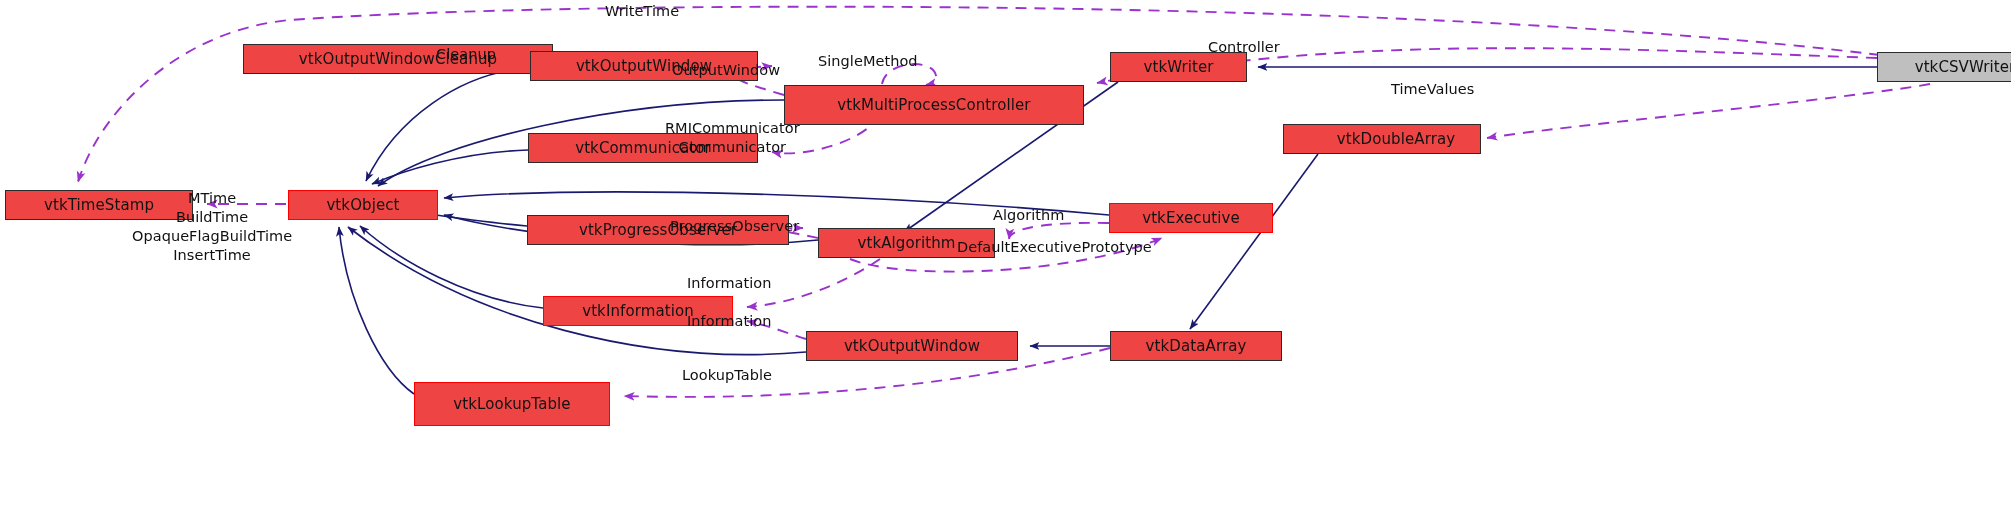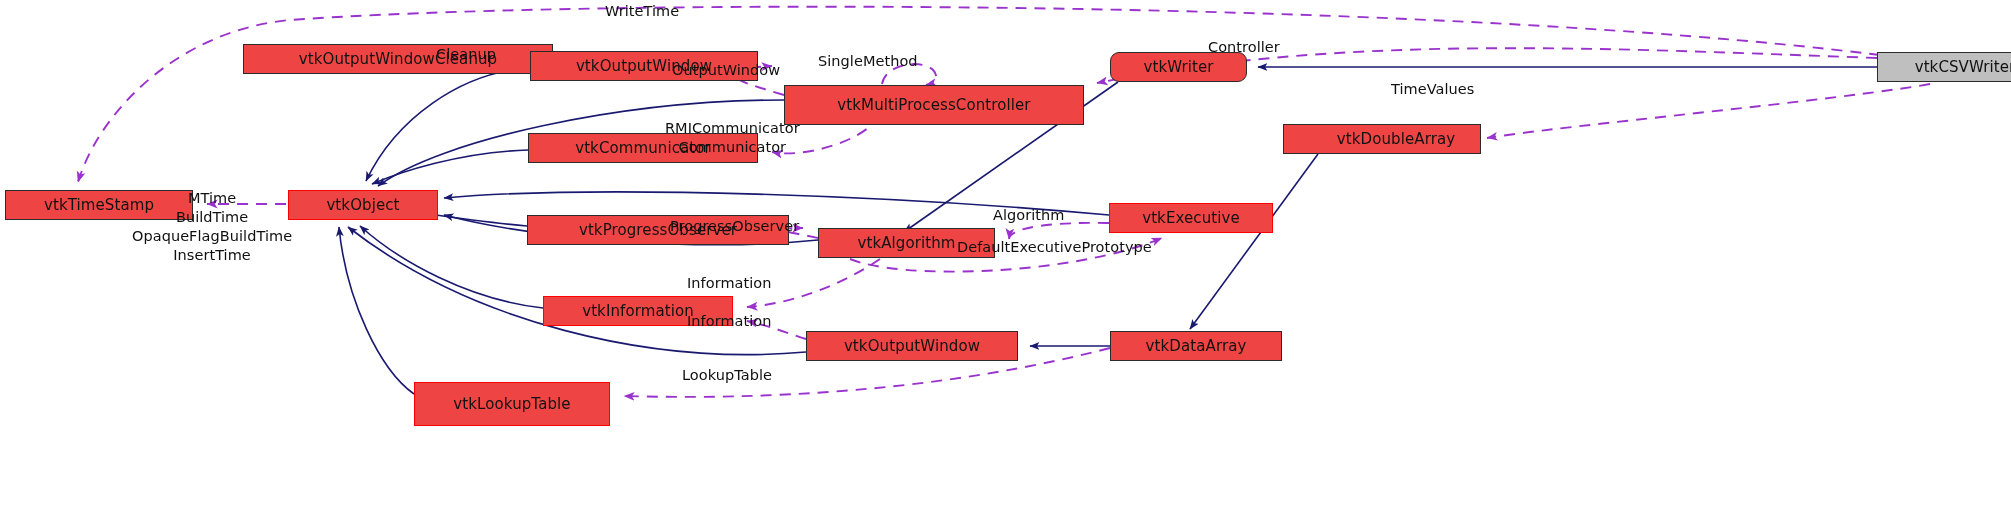--- a/index.html
+++ b/index.html
@@ -132,21 +132,21 @@
     <div class="node red" style="left:543px;top:296px;width:190px;height:30px;">vtkInformation</div>
 
     <div class="node" style="left:806px;top:331px;width:212px;height:30px;">vtkOutputWindow</div>
 
     <div class="node red" style="left:414px;top:382px;width:196px;height:44px;">vtkLookupTable</div>
 
     <div class="node" style="left:1110px;top:331px;width:172px;height:30px;">vtkDataArray</div>
 
     <div class="node" style="left:1283px;top:124px;width:198px;height:30px;padding-left:28px;">vtkDoubleArray</div>
 
-    <div class="node" style="left:1110px;top:52px;width:137px;height:30px;border-radius:9px;">vtkWriter</div>
+    <div class="node" style="left:1110px;top:52px;width:137px;height:30px;">vtkWriter</div>
 
     <div class="node current" style="left:1877px;top:52px;width:176px;height:30px;">vtkCSVWriter</div>
   </div>
 
   <div>
     <div class="elabel" style="left:562px;top:2px;margin-left:43px;">WriteTime</div>
 
     <div class="elabel" style="left:1208px;top:38px;">Controller</div>
 
     <div class="elabel" style="left:436px;top:45px;">Cleanup</div>

